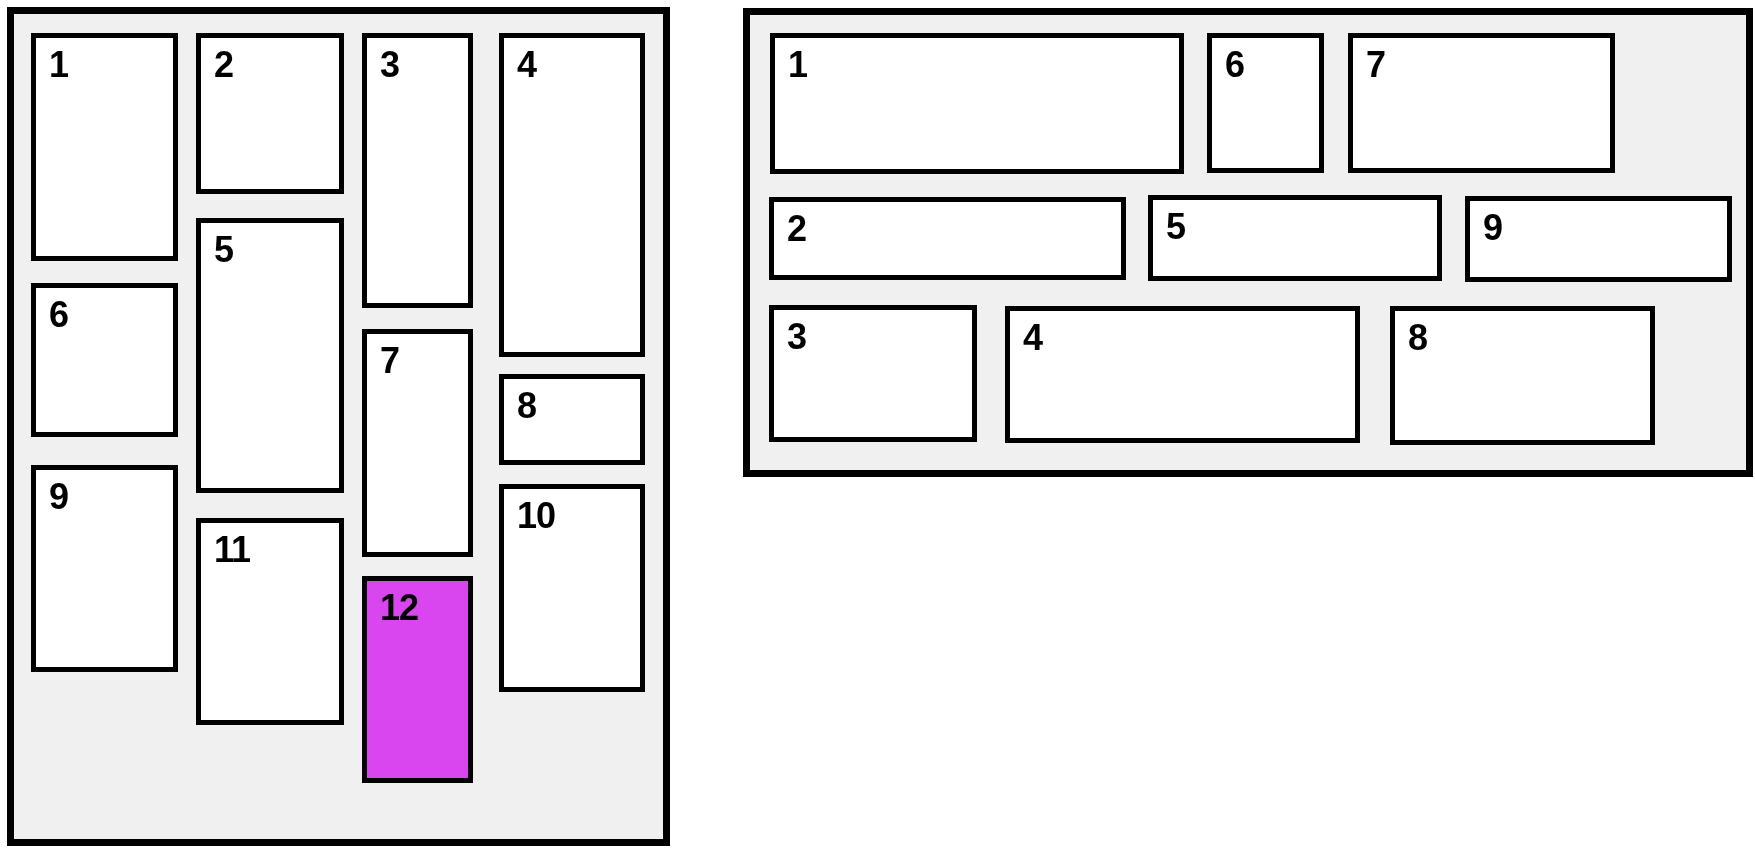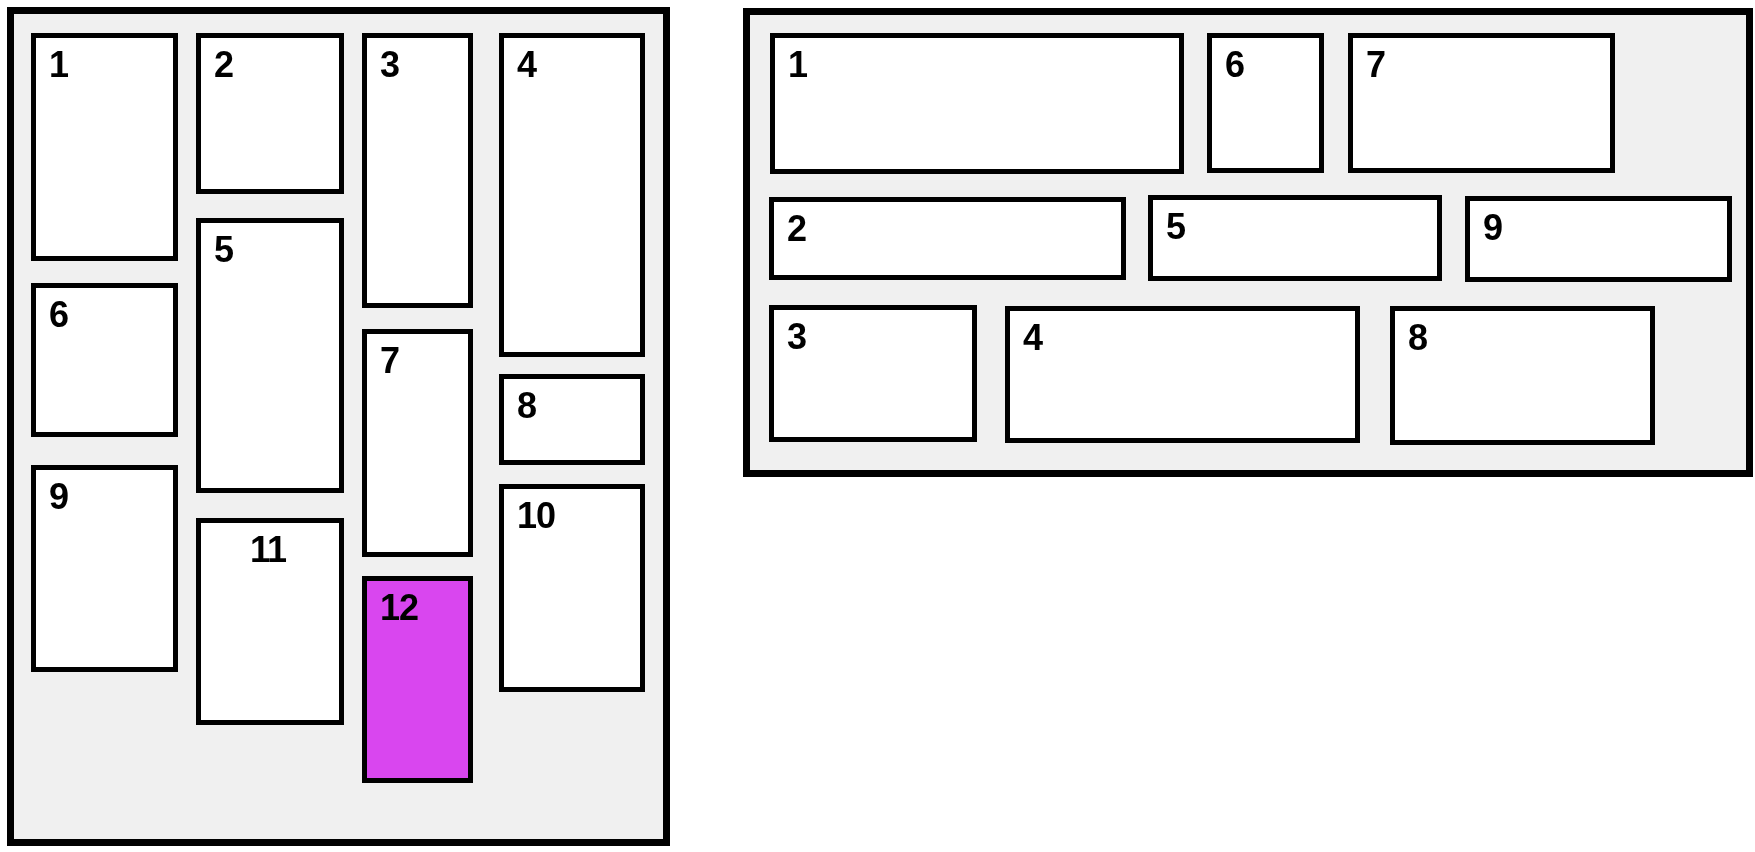--- a/index.html
+++ b/index.html
@@ -68,21 +68,21 @@
     </div>
     <div class="item" style="left: 485px; top: 360px; width: 146px; height: 91px; background: rgb(255, 255, 255); border-color: rgb(0, 0, 0);">
       <span class="num" style="color: rgb(0, 0, 0);">8</span>
     </div>
     <div class="item" style="left: 17px; top: 451px; width: 147px; height: 207px; background: rgb(255, 255, 255); border-color: rgb(0, 0, 0);">
       <span class="num" style="color: rgb(0, 0, 0);">9</span>
     </div>
     <div class="item" style="left: 485px; top: 470px; width: 146px; height: 208px; background: rgb(255, 255, 255); border-color: rgb(0, 0, 0);">
       <span class="num" style="color: rgb(0, 0, 0);">10</span>
     </div>
-    <div class="item" style="left: 182px; top: 504px; width: 148px; height: 207px; background: rgb(255, 255, 255); border-color: rgb(0, 0, 0); padding-left: 36px;">
+    <div class="item" style="left: 182px; top: 504px; width: 148px; height: 207px; background: rgb(255, 255, 255); border-color: rgb(0, 0, 0);">
       <span class="num" style="color: rgb(0, 0, 0);">11</span>
     </div>
     <div class="item" style="left: 348px; top: 562px; width: 111px; height: 207px; background: #d946ef; border-color: rgb(0, 0, 0);">
       <span class="num" style="color: rgb(0, 0, 0);">12</span>
     </div>
   </div>
 
   <div class="panel" style="left: 743px; top: 8px; width: 1010px; height: 469px; background: rgb(240, 240, 240); border-color: rgb(0, 0, 0);">
 
     <div class="item" style="left: 20px; top: 18px; width: 414px; height: 141px; background: rgb(255, 255, 255); border-color: rgb(0, 0, 0);">

